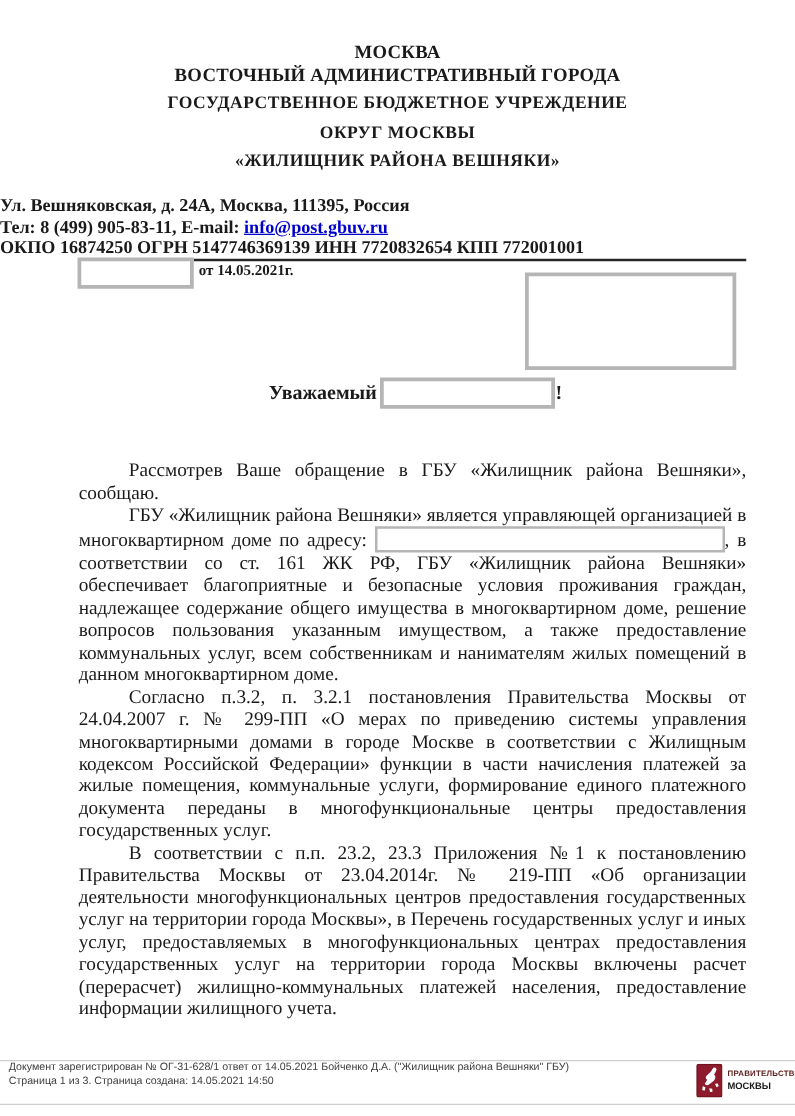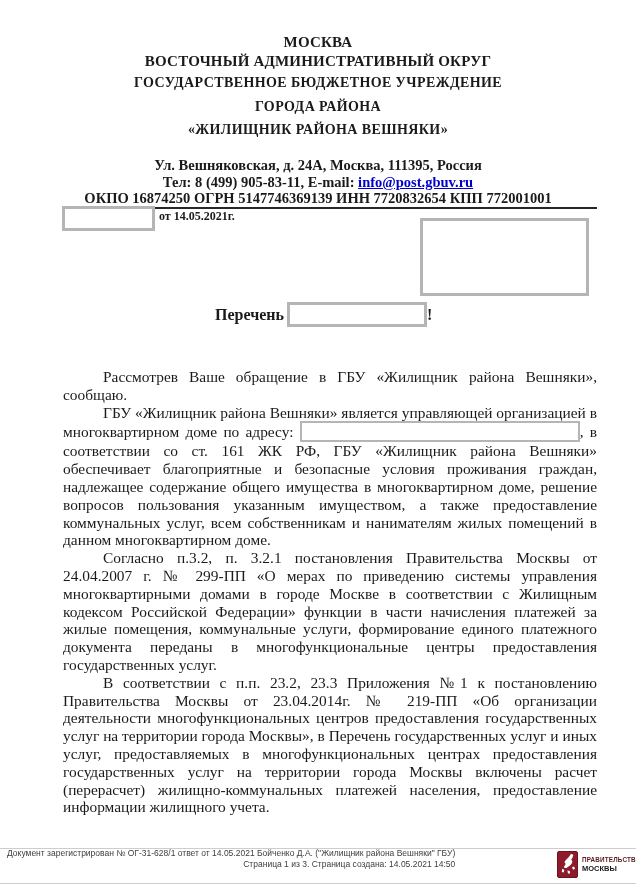--- a/index.html
+++ b/index.html
@@ -6,21 +6,21 @@
   html,body { background:#ffffff; }
   .doc {
     position:relative; width:636px; height:893px; background:#ffffff;
     font-family:"Liberation Serif","DejaVu Serif",serif; color:#1a1a1a;
     overflow:hidden;
   }
   
   .letterhead { position:absolute; top:33px; left:0; right:0; text-align:center; font-weight:bold; }
   .lh-small { font-size:15px; line-height:19px; letter-spacing:0.2px; }
   .lh-big   { font-size:14px; line-height:23.5px; letter-spacing:0.4px; }
-  .contacts { position:absolute; top:157px; left:0; right:0; text-align:center; font-weight:bold;
+  .contacts { position:absolute; top:157px; left:0; right:0; font-weight:bold;
               font-size:14.5px; line-height:16.5px; }
   .contacts a { color:#0000cc; text-decoration:underline; }
   
   .rule { position:absolute; top:207px; left:63px; width:534px; height:2px; background:#262626; }
   .redact { background:#ffffff; border:3px solid #b5b5b5; }
   .redact-ref-left  { position:absolute; left:62px;  top:206px; width:93px;  height:25px; }
   .date-line { position:absolute; left:159px; top:209px; font-weight:bold; font-size:12px; }
   .redact-ref-right { position:absolute; left:420px; top:218px; width:169px; height:78px; }
   
   .salutation { position:absolute; left:215px; top:302px; display:flex; align-items:center;
@@ -31,53 +31,53 @@
                font-size:15.4px; line-height:17.8px; text-align:justify;margin-top:25px; }
   .body-text p { text-indent:40px; margin:0; }
   .redact-inline { display:inline-block; width:280px; height:21px; border-width:2px;
                    vertical-align:-5px; }
   
   .footer-rule-top, .footer-rule-bottom { position:absolute; left:0; right:0; height:1px; background:#cdcdcd; }
   .footer-rule-top { top:848px; }
   .footer-rule-bottom { top:883px; }
   .footer-text { position:absolute; left:7px; top:848px;
                  font-family:"Liberation Sans","DejaVu Sans",sans-serif;
-                 font-size:8.5px; line-height:10.5px; color:#3d3d3d;text-align:right; }
+                 font-size:8.5px; line-height:10.5px; color:#3d3d3d; }
   .gov-logo { position:absolute; left:557px; top:851px; display:flex; align-items:center; gap:4px; }
   .gov-emblem { width:21px; height:27px; display:block; }
   .gov-text { font-family:"Liberation Sans","DejaVu Sans",sans-serif; font-weight:bold; }
   .gov-line1 { font-size:6.3px; color:#5a1a1a; line-height:8px; letter-spacing:0.2px; }
   .gov-line2 { font-size:7.5px; color:#1a1a1a; line-height:9px; }
 </style>
 </head>
 <body>
 
 <div class="doc">
 
   <div class="letterhead">
     <div class="lh-small">МОСКВА</div>
-    <div class="lh-small">ВОСТОЧНЫЙ АДМИНИСТРАТИВНЫЙ ОКРУГ</div>
+    <div class="lh-small">ВОСТОЧНЫЙ АДМИНИСТРАТИВНЫЙ ГОРОДА</div>
     <div class="lh-big">ГОСУДАРСТВЕННОЕ БЮДЖЕТНОЕ УЧРЕЖДЕНИЕ</div>
-    <div class="lh-big">ГОРОДА РАЙОНА</div>
+    <div class="lh-big">ОКРУГ МОСКВЫ</div>
     <div class="lh-big">«ЖИЛИЩНИК РАЙОНА ВЕШНЯКИ»</div>
   </div>
 
   <div class="contacts">
     <div>Ул. Вешняковская, д. 24А, Москва, 111395, Россия</div>
     <div><span>Тел: 8 (499) 905-83-11, E-mail: </span><a href="#">info@post.gbuv.ru</a></div>
     <div>ОКПО 16874250 ОГРН  5147746369139 ИНН 7720832654 КПП 772001001</div>
   </div>
 
   <div class="rule"></div>
   <div class="redact redact-ref-left"></div>
   <div class="date-line">от 14.05.2021г.</div>
   <div class="redact redact-ref-right"></div>
 
   <div class="salutation">
-    <span>Перечень</span>
+    <span>Уважаемый</span>
     <span class="redact redact-name"></span>
     <span>!</span>
   </div>
 
   <div class="body-text">
     <p>Рассмотрев Ваше обращение в ГБУ «Жилищник района Вешняки», сообщаю.</p>
     <p><span>ГБУ «Жилищник района Вешняки» является управляющей организацией в многоквартирном  доме по адресу: </span><span class="redact redact-inline"></span><span>, в соответствии со ст. 161  ЖК РФ, ГБУ «Жилищник района Вешняки» обеспечивает благоприятные и безопасные условия проживания граждан, надлежащее содержание общего имущества в многоквартирном доме, решение вопросов пользования указанным имуществом, а также предоставление коммунальных услуг, всем собственникам и нанимателям жилых помещений в данном многоквартирном доме.</span></p>
     <p>Согласно п.3.2, п. 3.2.1 постановления Правительства  Москвы от 24.04.2007 г. № 299-ПП «О мерах по приведению системы управления многоквартирными домами в городе Москве в соответствии с Жилищным кодексом Российской Федерации» функции в части начисления платежей за жилые помещения, коммунальные услуги, формирование единого платежного документа переданы в многофункциональные центры предоставления государственных услуг.</p>
     <p>В соответствии с п.п. 23.2, 23.3  Приложения №1 к постановлению Правительства Москвы от 23.04.2014г. № 219-ПП «Об организации деятельности многофункциональных центров предоставления государственных услуг на территории города Москвы», в Перечень государственных услуг и иных услуг, предоставляемых в многофункциональных центрах предоставления государственных услуг на территории города Москвы включены расчет (перерасчет) жилищно-коммунальных платежей населения, предоставление информации жилищного учета.</p>
   </div>

